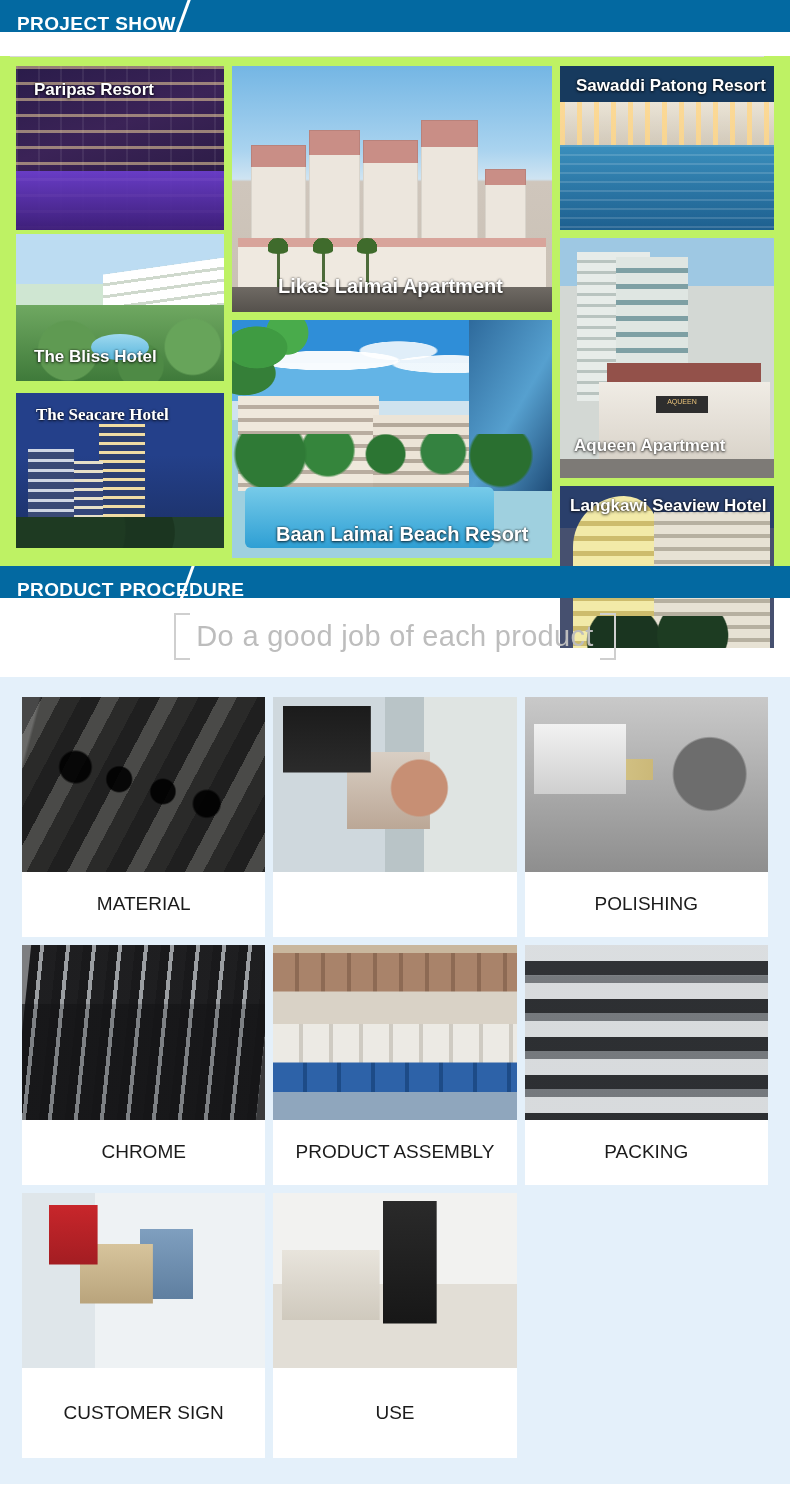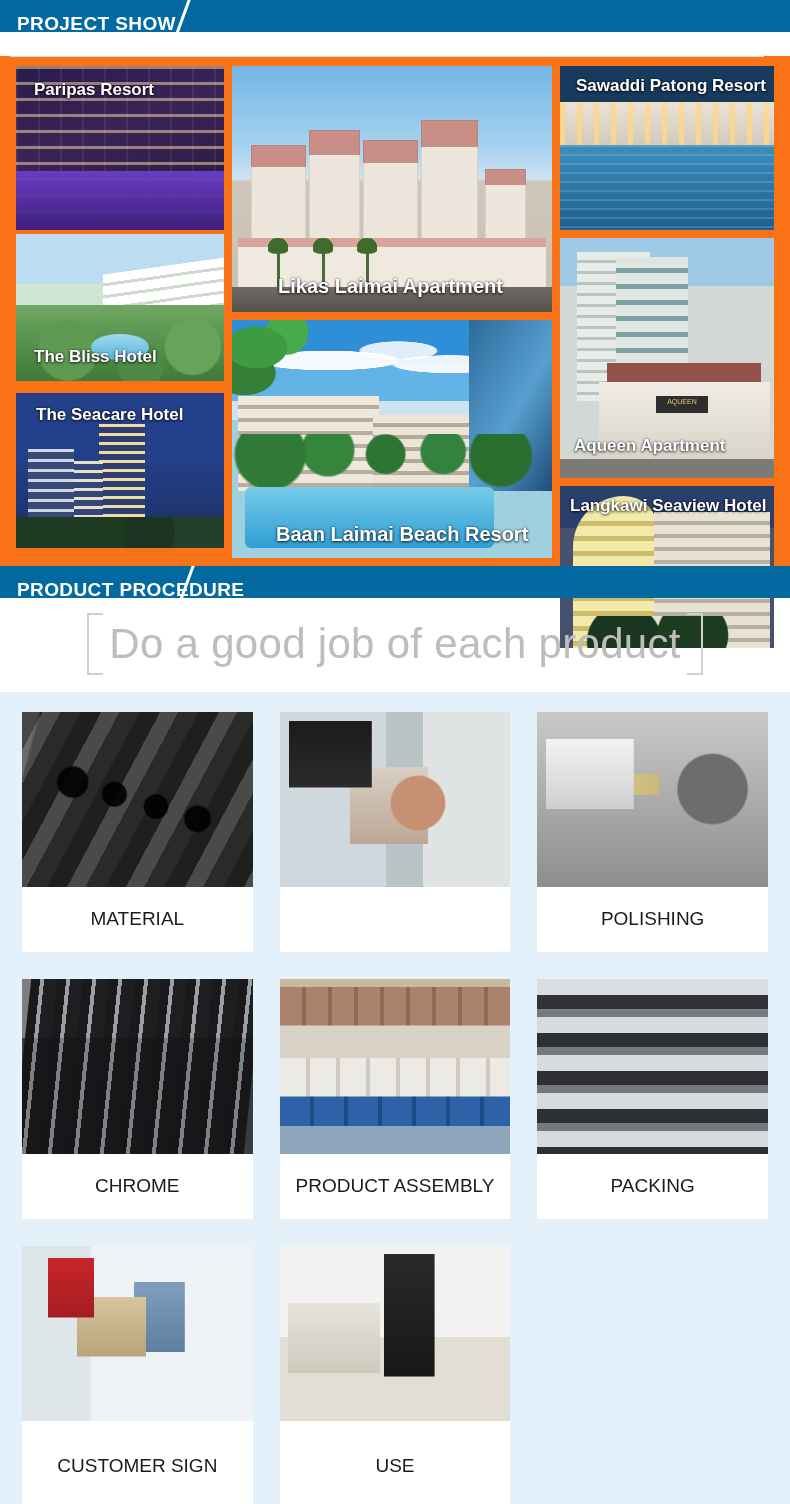--- a/index.html
+++ b/index.html
@@ -36,21 +36,21 @@
     height:80px;
     background:#ffffff;
     transform: rotate(20deg);
     transform-origin: top center;
   }
   .banner-project .slash { left:192px; }
   .banner-procedure .slash { left:196px; }
 
   
   .project-section {
-    background:#f97316;
+    background:#bef264;
     padding:0 4px;
   }
   .divider {
     height:1px;
     background:#d8d8d8;
     margin:24px 0 9px 6px;
     width:754px;
   }
   .gallery {
     position:relative;
@@ -83,21 +83,21 @@
   #p-seacare  { left:0;   top:327px; width:208px; height:155px; }
   #p-baan     { left:216px; top:254px; width:320px; height:238px; }
   #p-langkawi { left:544px; top:420px; width:214px; height:162px; }
 
   
   #p-paripas  .caption { left:18px; top:14px; }
   #p-likas    .caption { left:46px; bottom:14px; }
   #p-sawaddi  .caption { left:16px;  top:10px; }
   #p-bliss    .caption { left:18px; bottom:14px; }
   #p-aqueen   .caption { left:14px; bottom:22px; }
-  #p-seacare  .caption { left:20px; top:12px; }
+  #p-seacare  .caption { left:20px; top:12px;font-family:Liberation Serif, serif; }
   #p-baan     .caption { left:44px; bottom:12px; }
   #p-langkawi .caption { left:10px; top:10px; }
 
   
   .art { position:absolute; inset:0; }
 
   
   .art-paripas {
     background:
       linear-gradient(to top, rgba(124,60,200,.55) 0%, rgba(124,60,200,0) 34%),
@@ -304,21 +304,21 @@
   
   .slogan-wrap{
     background:#ffffff;
     text-align:center;
     padding:22px 0 24px 0;
   }
   .slogan{
     display:inline-block;
     position:relative;
     color:#bdbdbd;
-    font-size:42px;
+    font-size:29px;
     font-weight:normal;
     letter-spacing:.3px;
     padding:0 22px;
   }
   .slogan:before, .slogan:after{
     content:"";
     position:absolute;
     top:-7px; bottom:-7px;
     width:14px;
     border:2px solid #cfcfcf;
@@ -327,21 +327,21 @@
   .slogan:after { right:0; border-left:none; }
 
   
   .procedure-section{
     background:#e4f0fa;
     padding:20px 22px 26px 22px;
   }
   .grid{
     display:grid;
     grid-template-columns:repeat(3,1fr);
-    gap:27px;
+    gap:8px;
   }
   .pcard{
     background:#ffffff;
     overflow:hidden;
   }
   .pthumb{
     height:175px;
     position:relative;
     overflow:hidden;
     background:#333;

